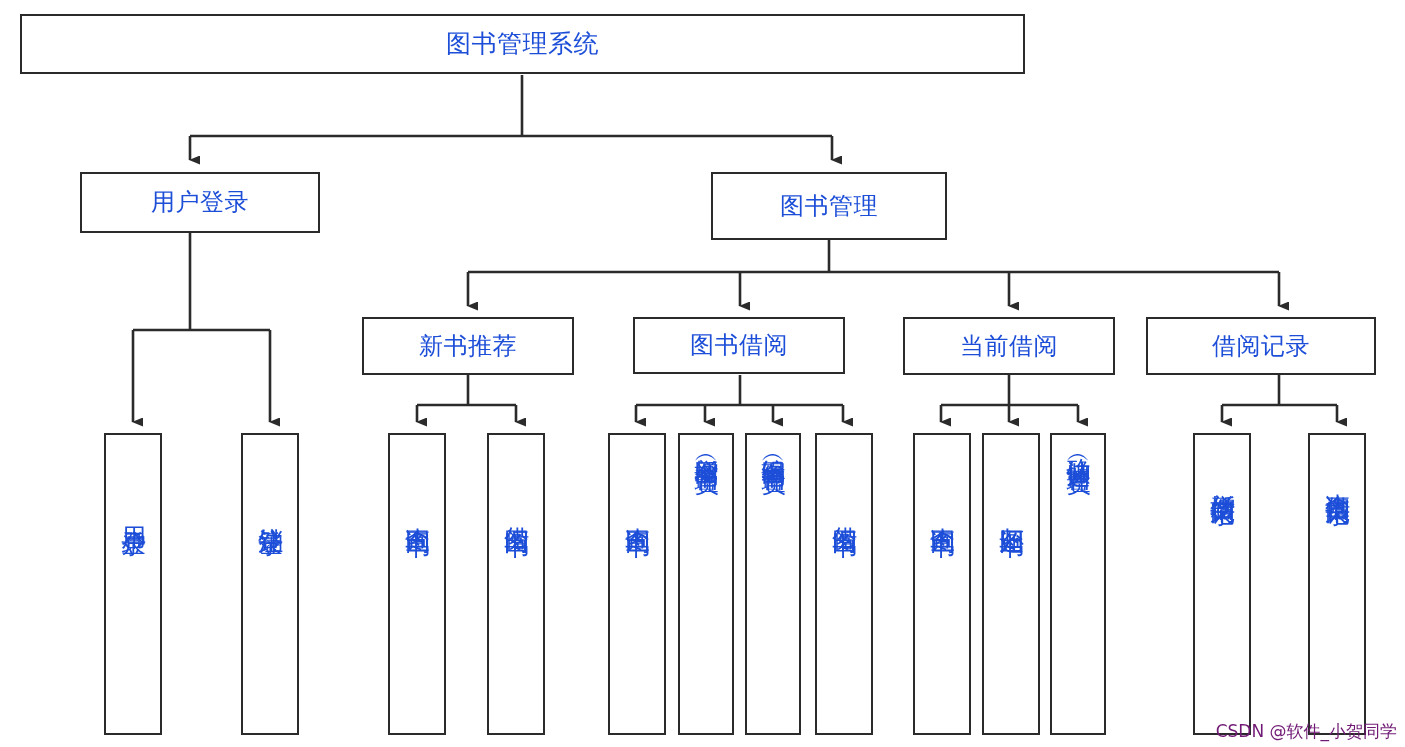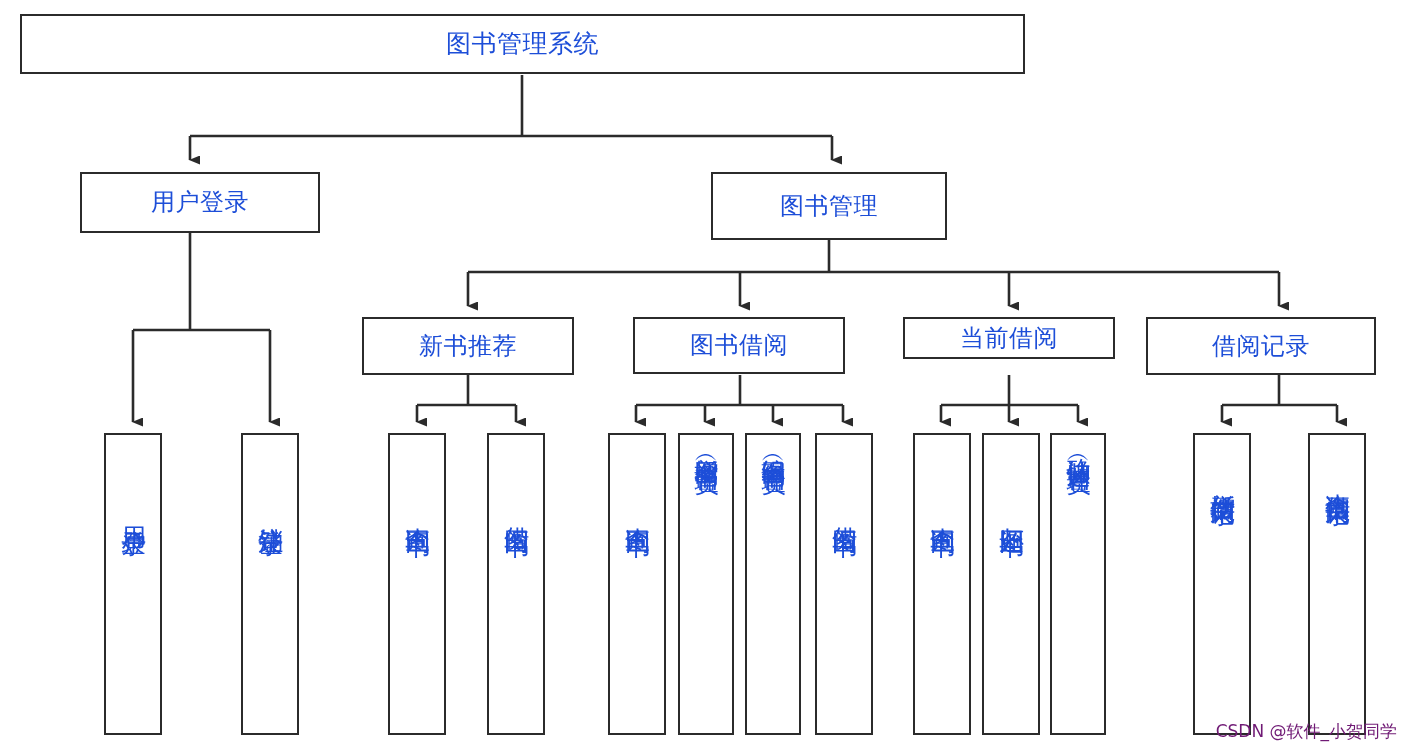--- a/index.html
+++ b/index.html
@@ -148,21 +148,21 @@
   </div>
 
   <div class="node horiz" style="left:362px; top:317px; width:212px; height:58px;">
     <span class="label">新书推荐</span>
   </div>
 
   <div class="node horiz" style="left:633px; top:317px; width:212px; height:57px;">
     <span class="label">图书借阅</span>
   </div>
 
-  <div class="node horiz" style="left:903px; top:317px; width:212px; height:42px;">
+  <div class="node horiz" style="left:903px; top:317px; width:212px; height:58px;">
     <span class="label">当前借阅</span>
   </div>
 
   <div class="node horiz" style="left:1146px; top:317px; width:230px; height:58px;">
     <span class="label">借阅记录</span>
   </div>
 
   <div class="node vert" style="left:104px; top:433px; width:58px; height:302px; padding-top:72px;">
     <span class="label">用户登录</span>
   </div>

